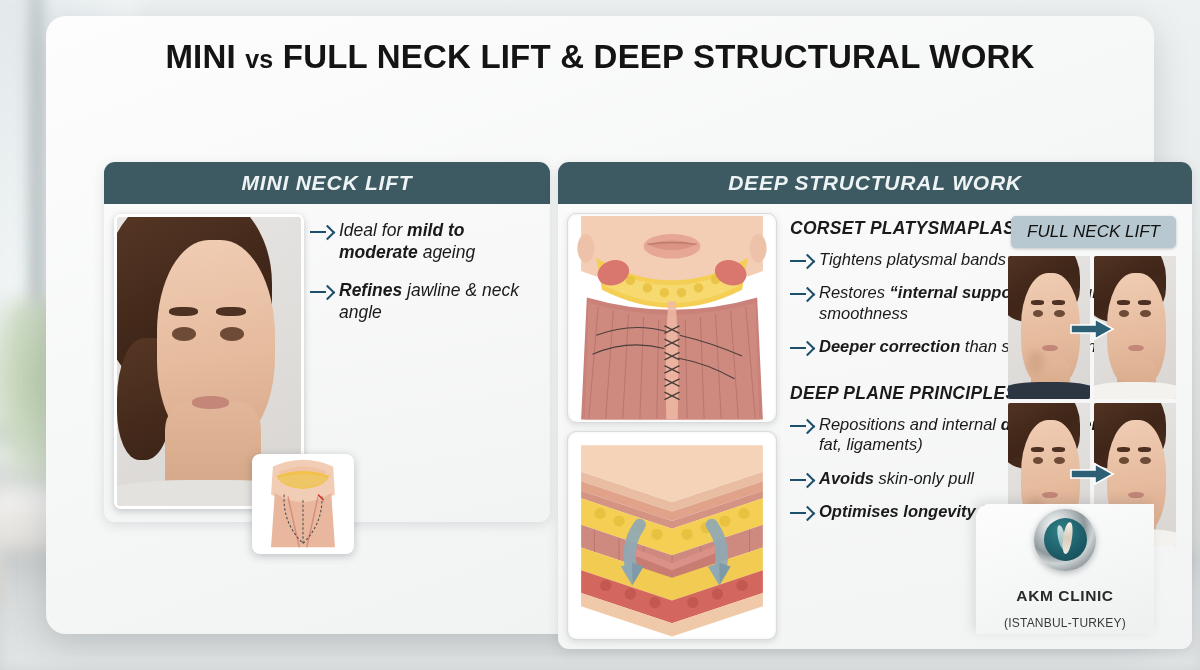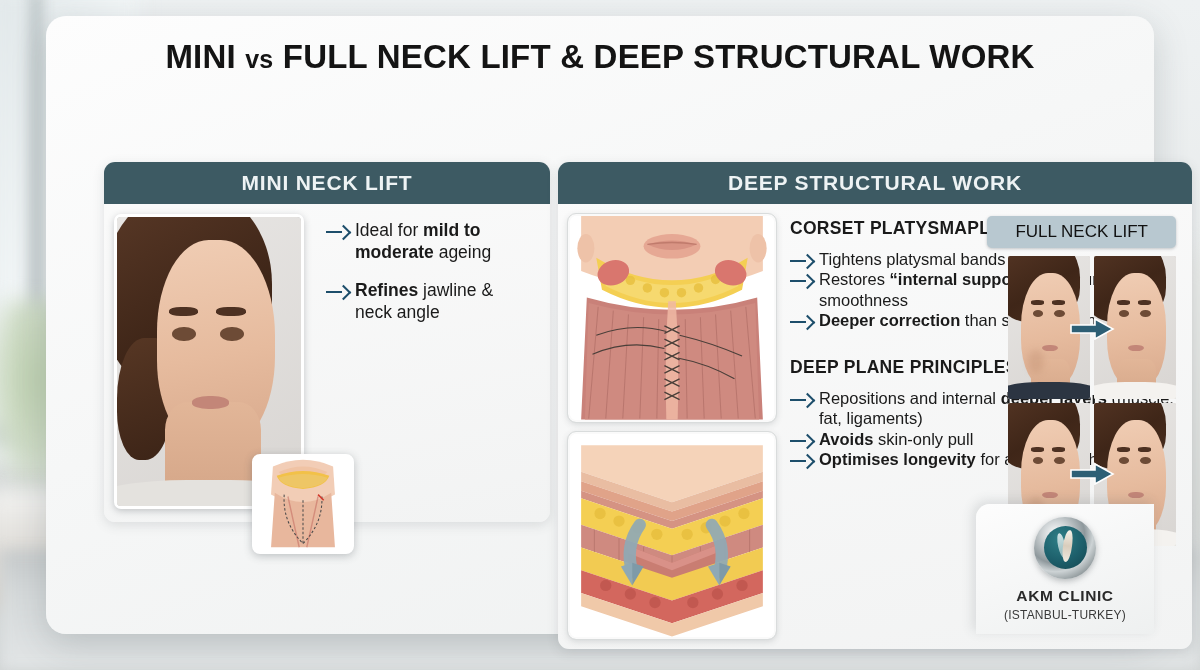--- a/index.html
+++ b/index.html
@@ -121,20 +121,21 @@
     white-space: nowrap;
   }
   .title-line2 .small { font-size: 25px; }
 
   
   .panel {
     position: absolute;
     background: linear-gradient(170deg,#fbfbfb 0%,#f2f3f3 100%);
     border-radius: 11px;
     box-shadow: 0 3px 12px rgba(80,90,95,.16);
+    font-style: italic;
   }
   .panel-left  { left: 58px;  top: 146px; width: 446px; height: 360px; }
   .panel-right { left: 512px; top: 146px; width: 634px; height: 487px; }
 
   .panel-header {
     height: 42px;
     background: #3d5a63;
     border-radius: 11px 11px 0 0;
     display: flex;
     align-items: center;
@@ -194,21 +195,21 @@
     width: 190px; height: 295px;
     border-radius: 7px;
     border: 3px solid #ffffff;
     box-shadow: 0 2px 7px rgba(60,70,75,.28);
     overflow: hidden;
     position: relative;
     background: #b9bcbd;
   }
   .left-bullets {
     flex: 1;
-    padding: 6px 6px 0 22px;
+    padding: 6px 6px 0 6px;
     display: flex;
     flex-direction: column;
     gap: 17px;
   }
   .left-bullets .txt { font-size: 17.5px; }
 
   .inset-illu {
     position: absolute;
     left: 148px; top: 250px;
     width: 102px; height: 100px;
@@ -238,32 +239,32 @@
     position: relative;
   }
   .sub-head {
     font-size: 17.5px;
     font-weight: bold;
     color: #1a1a1a;
     letter-spacing: .3px;
     margin-bottom: 10px;
     white-space: nowrap;
   }
-  .right-text .bullets { }
+  .right-text .bullets { gap: 13px; }
   .right-text .txt { font-size: 16.5px; }
   .group-2 { margin-top: 26px; }
 
   
   .badge {
     position: absolute;
     right: 6px; top: 2px;
     background: #b8c8d0;
     color: #111;
     font-size: 17px;
-    padding: 6px 28px;
+    padding: 6px 16px;
     border-radius: 5px;
     box-shadow: 0 1px 3px rgba(60,70,80,.3);
     white-space: nowrap;
   }
 
   
   .ba-grid {
     position: absolute;
     right: 6px; top: 42px;
     width: 168px; height: 290px;
@@ -386,21 +387,21 @@
     position: absolute;
     right: 0px; bottom: 0px;
     width: 178px; height: 130px;
     background: linear-gradient(160deg,#fdfdfd 0%,#eef0f0 100%);
     border-radius: 14px 0 0 0;
     box-shadow: -3px -3px 12px rgba(70,80,85,.16);
     display: flex;
     flex-direction: column;
     align-items: center;
     justify-content: center;
-    gap: 3px;
+    gap: 11px;
   }
   .logo-mark {
     width: 62px; height: 62px;
     border-radius: 50%;
     background:
       radial-gradient(circle at 35% 28%, #ffffff 0%, #cfd4d6 22%, #8e989c 48%, #cdd3d5 62%, #7c8689 85%, #aeb6b8 100%);
     display: flex; align-items: center; justify-content: center;
     box-shadow: 0 2px 6px rgba(60,70,75,.35);
   }
   .logo-inner {

